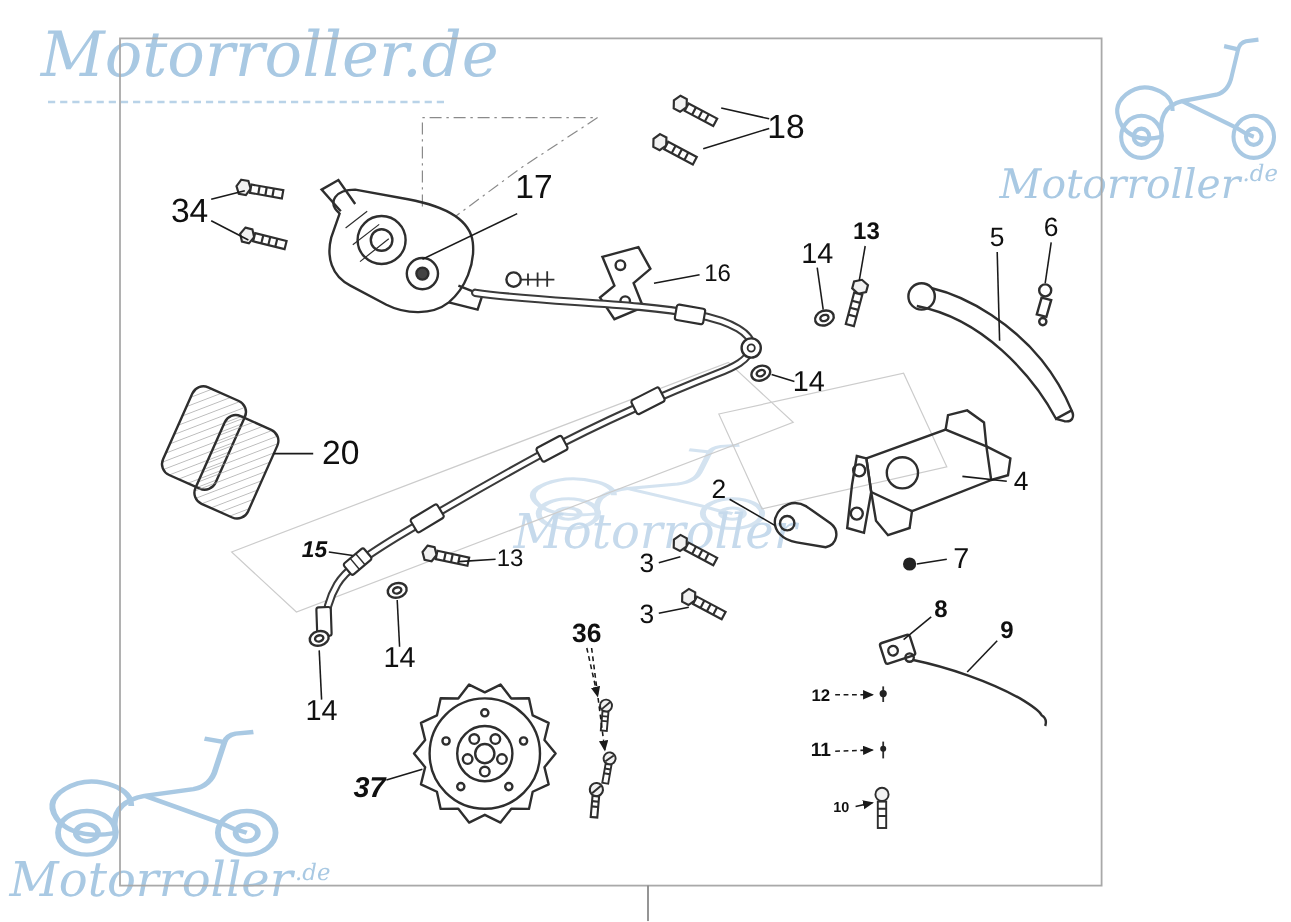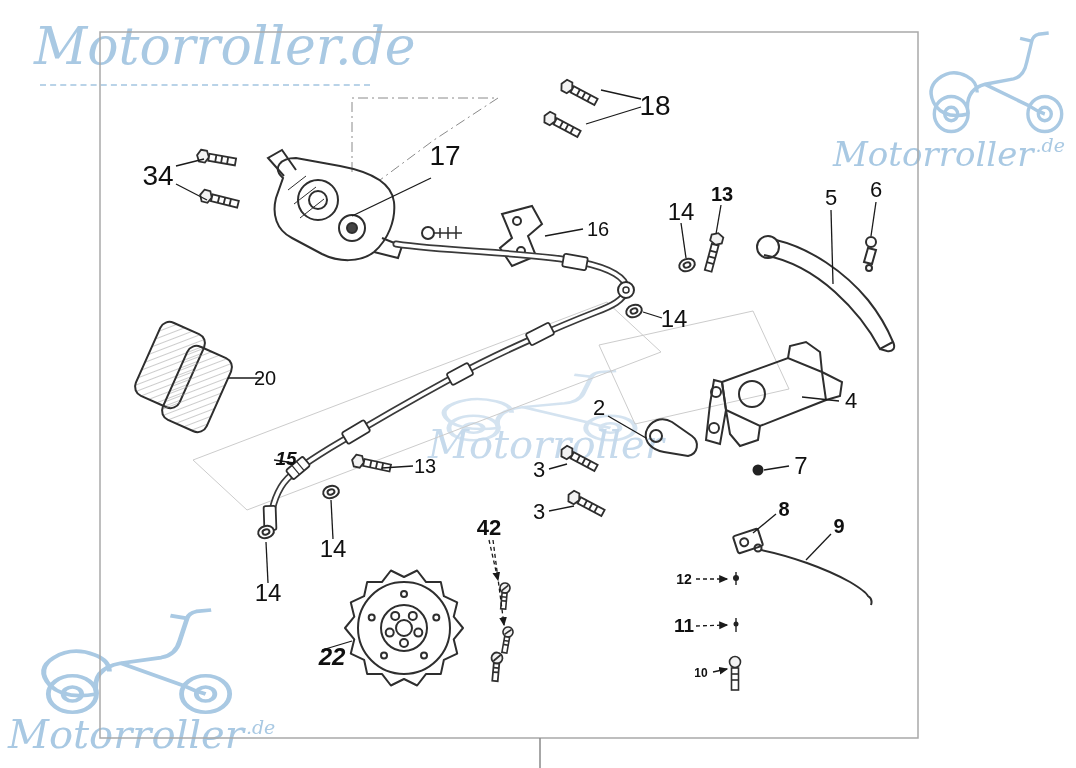--- a/index.html
+++ b/index.html
@@ -11,21 +11,21 @@
   .wm-tl{left:34px;top:20px;font-size:52px;}
   .wm-underline{position:absolute;left:40px;top:84px;width:330px;border-top:2px dashed #b9d3e8;}
   .wm-tr{left:833px;top:136px;font-size:34px;}
   .wm-c{left:428px;top:424px;font-size:40px;color:#c6daec;}
   .wm-bl{left:8px;top:714px;font-size:40px;}
   .wm .suffix{font-size:19px;vertical-align:14px;margin-left:2px;}
   
   .pl{position:absolute;transform:translate(-50%,-50%);color:#101010;
       font-family:Liberation Sans, sans-serif;}
   .b{font-weight:bold;}
-  .i{font-style:italic;margin-left:24px;}
+  .i{font-style:italic;}
 </style>
 </head>
 <body>
 
 <div class="page">
 
   <div class="wm wm-tl">Motorroller.de</div>
   <div class="wm-underline"></div>
 
   <div class="wm wm-tr"><span>Motorroller</span><span class="suffix">.de</span></div>
@@ -282,31 +282,31 @@
 
   <div class="pl" style="left:655px;top:106px;font-size:28px">18</div>
   <div class="pl" style="left:158px;top:176px;font-size:28px">34</div>
   <div class="pl" style="left:445px;top:156px;font-size:28px">17</div>
   <div class="pl" style="left:598px;top:229px;font-size:20px">16</div>
   <div class="pl" style="left:681px;top:212px;font-size:24px">14</div>
   <div class="pl b" style="left:722px;top:194px;font-size:20px">13</div>
   <div class="pl" style="left:831px;top:198px;font-size:22px">5</div>
   <div class="pl" style="left:876px;top:190px;font-size:22px">6</div>
   <div class="pl" style="left:674px;top:319px;font-size:24px">14</div>
-  <div class="pl" style="left:265px;top:378px;font-size:20px">20</div>
+  <div class="pl" style="left:284px;top:378px;font-size:28px">20</div>
   <div class="pl" style="left:599px;top:408px;font-size:22px">2</div>
   <div class="pl" style="left:851px;top:401px;font-size:22px">4</div>
   <div class="pl" style="left:539px;top:470px;font-size:22px">3</div>
   <div class="pl" style="left:539px;top:512px;font-size:22px">3</div>
   <div class="pl" style="left:801px;top:466px;font-size:24px">7</div>
   <div class="pl b" style="left:784px;top:509px;font-size:20px">8</div>
   <div class="pl b" style="left:839px;top:526px;font-size:20px">9</div>
   <div class="pl b i" style="left:262px;top:459px;font-size:19px">15</div>
   <div class="pl" style="left:425px;top:466px;font-size:20px">13</div>
   <div class="pl" style="left:333px;top:549px;font-size:24px">14</div>
   <div class="pl" style="left:268px;top:593px;font-size:24px">14</div>
-  <div class="pl b" style="left:489px;top:528px;font-size:22px">42</div>
-  <div class="pl b i" style="left:308px;top:657px;font-size:24px">22</div>
+  <div class="pl b" style="left:489px;top:528px;font-size:22px">36</div>
+  <div class="pl b i" style="left:308px;top:657px;font-size:24px">37</div>
   <div class="pl b" style="left:684px;top:579px;font-size:14px">12</div>
-  <div class="pl b" style="left:684px;top:626px;font-size:19px">11</div>
+  <div class="pl b" style="left:684px;top:626px;font-size:16px">11</div>
   <div class="pl b" style="left:701px;top:673px;font-size:12px">10</div>
 
 </div>
 
 </body></html>

